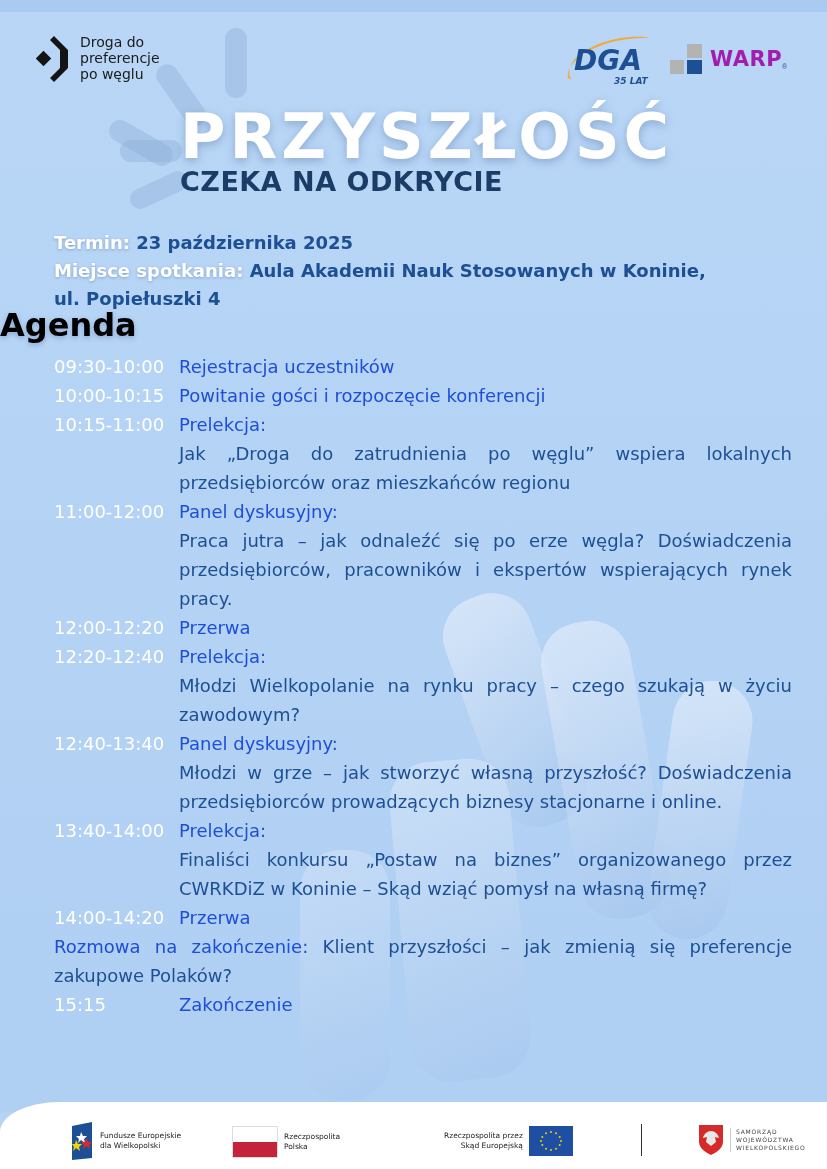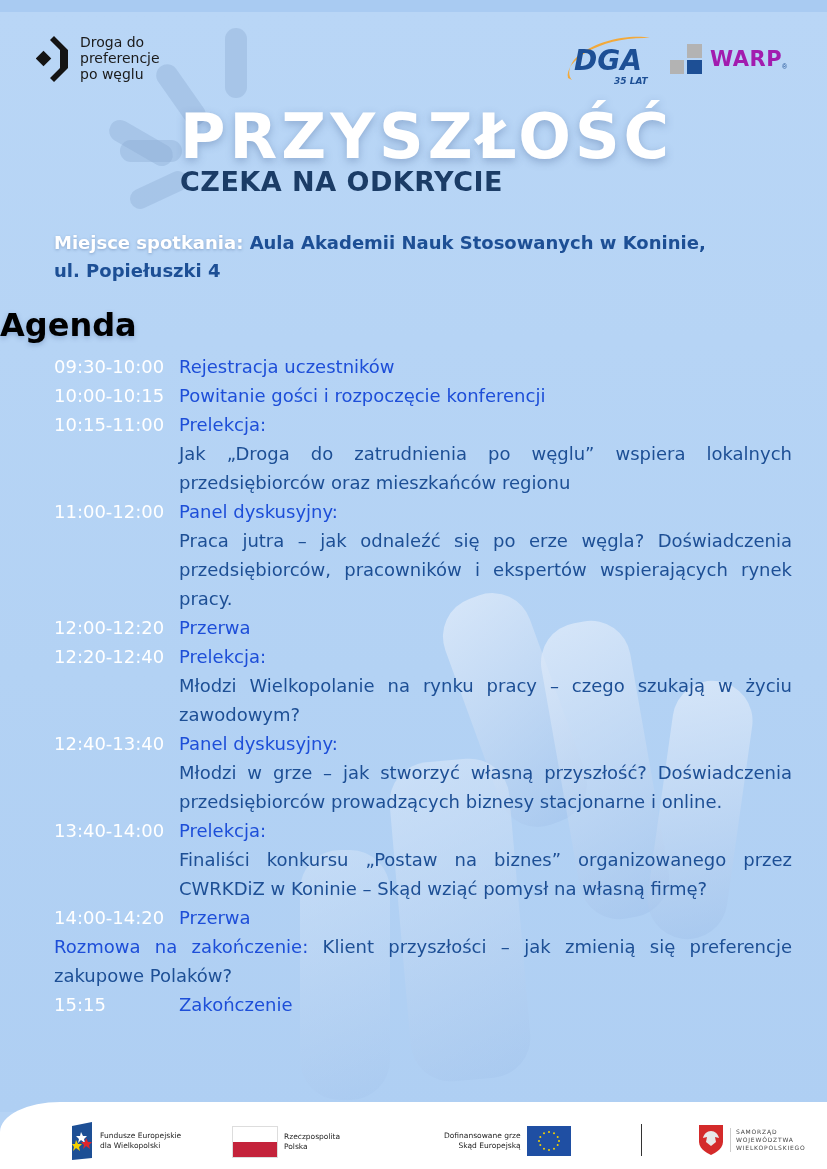--- a/index.html
+++ b/index.html
@@ -101,20 +101,24 @@
   </svg>
   <span class="warp-text">WARP</span>
   <span class="warp-r" style="margin-left:-6px;margin-top:14px;">®</span>
 </div>
 
 <div class="title">PRZYSZŁOŚĆ</div>
 <div class="subtitle">CZEKA NA ODKRYCIE</div>
 
 <div class="meta">
   <div>
+    <span class="lbl">Termin:</span>
+    <span class="val">23 października 2025</span>
+  </div>
+  <div>
     <span class="lbl">Miejsce spotkania:</span>
     <span class="val">Aula Akademii Nauk Stosowanych w Koninie,</span>
   </div>
   <div class="val">ul. Popiełuszki 4</div>
 </div>
 
 <div class="agenda-h">Agenda</div>
 
 <div class="agenda">
   <div class="row">
@@ -197,21 +201,21 @@
       <div style="height:15px;background:#ffffff;"></div>
       <div style="height:15px;background:#c4233b;"></div>
     </div>
     <div>
       <div>Rzeczpospolita</div>
       <div>Polska</div>
     </div>
   </div>
   <div class="f-item" style="left:444px;top:24px;">
     <div style="text-align:right;">
-      <div>Dofinansowane grze</div>
+      <div>Rzeczpospolita przez</div>
       <div>Skąd Europejską</div>
     </div>
     <svg width="44" height="30" viewBox="0 0 44 30">
       <rect width="44" height="30" fill="#1f4fa3"></rect>
       <g fill="#f4d200">
         <circle cx="22" cy="6" r="1"></circle>
           <circle cx="27" cy="7.3" r="1"></circle>
           <circle cx="30.7" cy="11" r="1"></circle>
         <circle cx="32" cy="15" r="1"></circle>
           <circle cx="30.7" cy="19" r="1"></circle>

